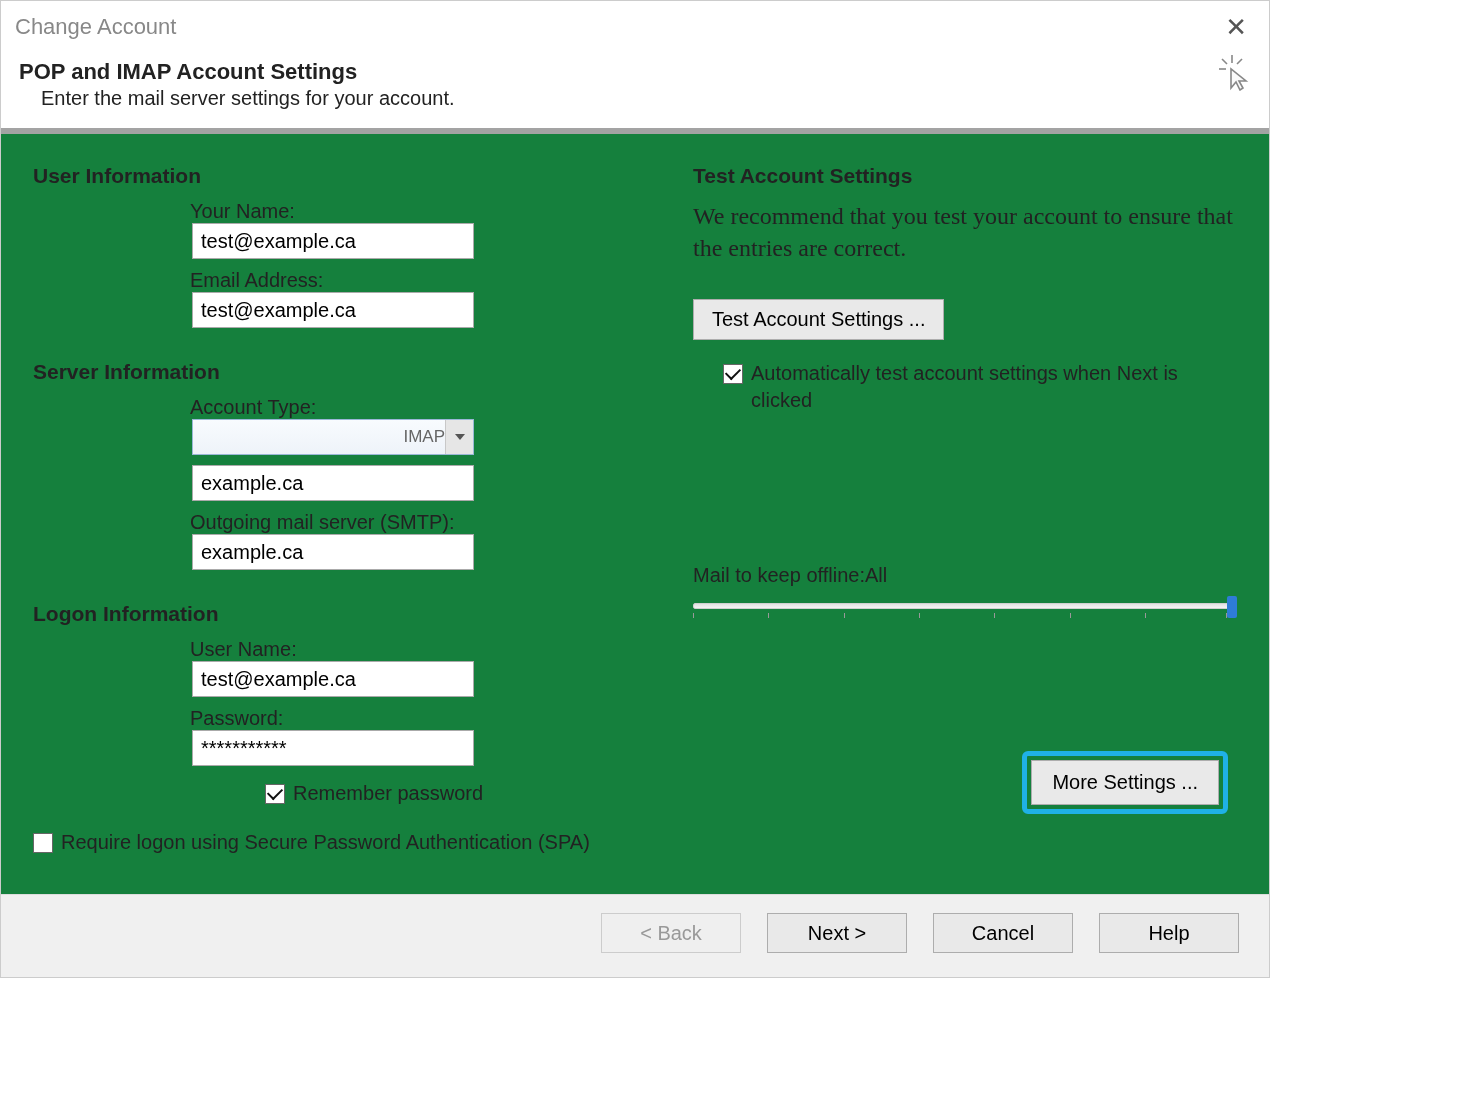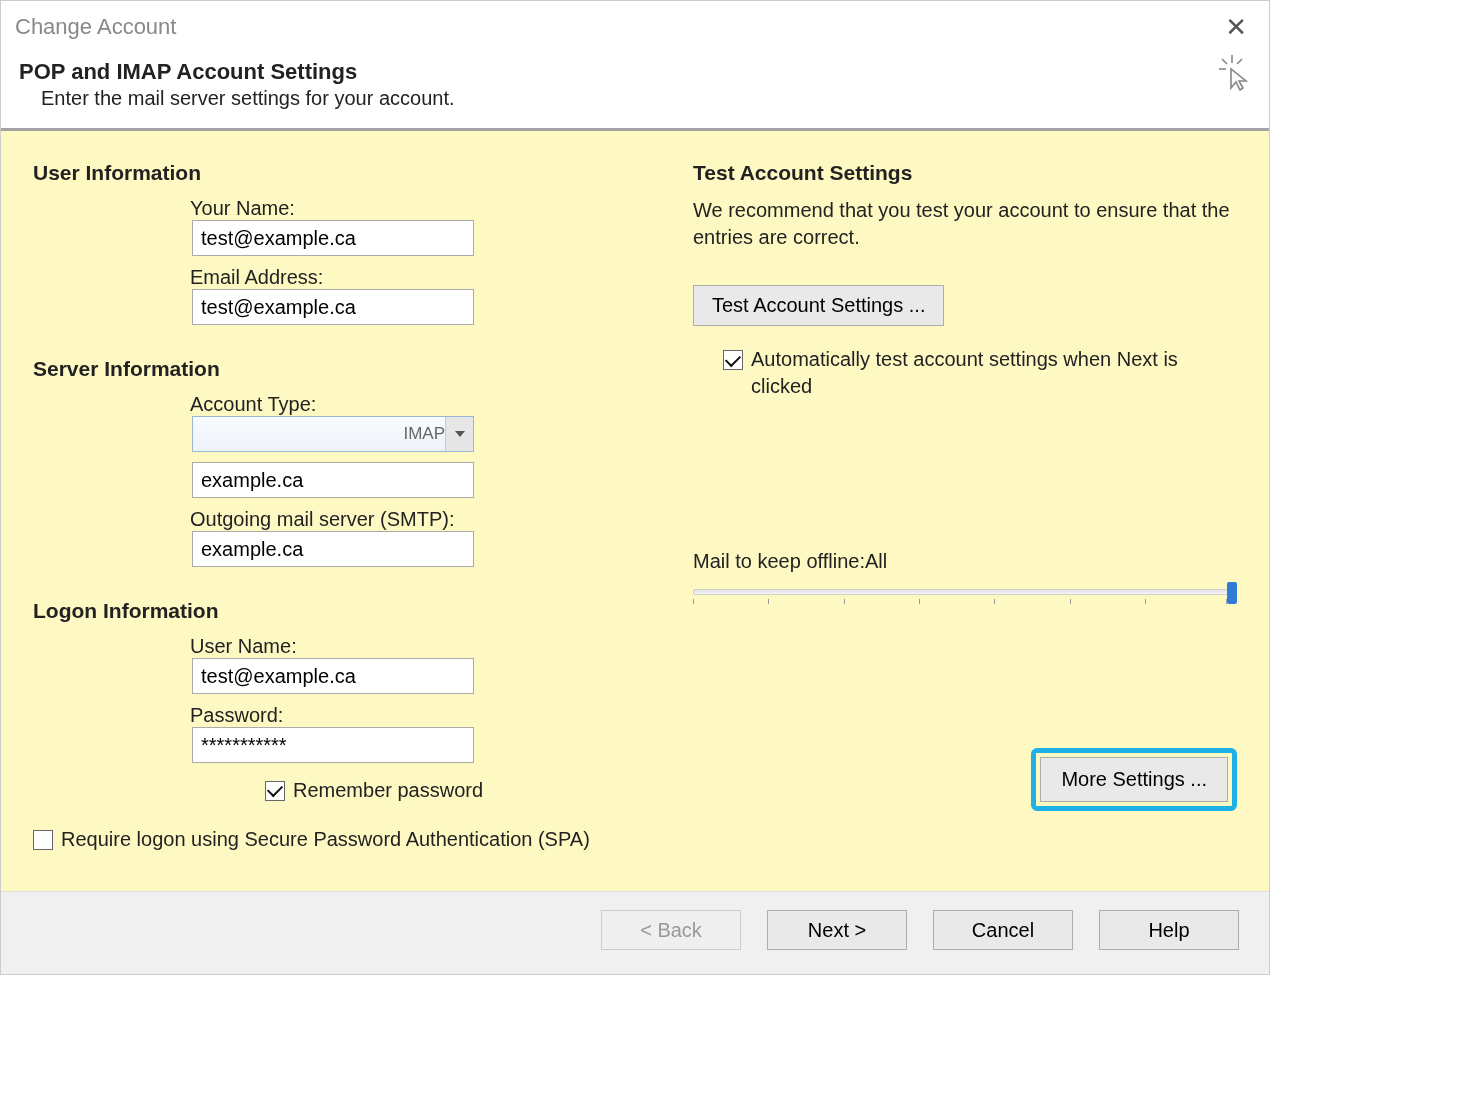--- a/index.html
+++ b/index.html
@@ -52,22 +52,22 @@
     margin-left: 22px;
     margin-top: 2px;
   }
   .header-icon {
     position: absolute;
     right: 18px;
     top: 6px;
     color: #888;
   }
   .body-area {
-    background: #fef9c3;
-    border-top: 3px solid #a3a3a3;
+    background: #15803d;
+    border-top: 6px solid #a3a3a3;
     padding: 30px 32px 40px 32px;
     display: flex;
     gap: 60px;
     min-height: 710px;
   }
   .col-left { width: 600px; }
   .col-right { flex: 1; position: relative; }
   .section-h {
     font-weight: 700;
     font-size: 21px;
@@ -121,38 +121,38 @@
   .chk {
     width:20px;height:20px;border:1px solid #666;background:#fff;display:inline-flex;align-items:center;justify-content:center;cursor:pointer;
     flex-shrink:0;
   }
   .chk.checked::after {
     content:""; width:12px;height:7px;border-left:2px solid #111;border-bottom:2px solid #111;transform:rotate(-45deg) translate(1px,-1px);
   }
   .remember-row { margin-left: 232px; margin-top: 16px; }
   .spa-row { margin-top: 26px; }
   
-  .right-desc { font-size:20px; color:#222; line-height:1.35; margin-bottom:34px; }
+  .right-desc { font-size:24px; color:#222; line-height:1.35; margin-bottom:34px;font-family:Liberation Serif, serif; }
   .btn {
     background:#e9e9e9;border:1px solid #adadad;font-size:20px;padding:6px 16px;cursor:pointer;font-family:inherit;
   }
   .btn:disabled { color:#999; background:#efefef; border-color:#ccc; cursor:default;}
   .test-btn { padding:8px 18px; }
   .auto-test-row { margin-top:20px; margin-left:30px; display:flex; gap:8px; align-items:flex-start; font-size:20px; line-height:1.35; }
   .auto-test-row .chk { margin-top:4px; }
   
   .offline-row { margin-top: 150px; display:flex; align-items:center; font-size:20px;}
   .slider-wrap { margin-top:6px; position:relative; height:30px; }
   .slider-track { position:absolute;left:0;right:6px;top:10px;height:6px;background:linear-gradient(#e2e2e2,#f4f4f4);border:1px solid #d0d0d0;border-radius:2px;}
   .slider-ticks { position:absolute;left:0;right:6px;top:20px;height:6px;}
   .tick { position:absolute;width:1px;height:5px;background:#999;top:0;}
   .slider-thumb { position:absolute; top:3px; width:10px;height:22px;background:#2e7cd6;border-radius:2px; right:0; cursor:pointer;}
   
   .more-settings-wrap {
-    position:absolute; right:0; bottom:40px;
+    position:absolute; right:9px; bottom:40px;
     border:5px solid #1fb1e6; border-radius:6px; padding:4px;
   }
   .more-btn { padding:10px 20px; font-size:20px; }
   
   .footer {
     border-top:1px solid #ddd;background:#f0f0f0;
     display:flex;justify-content:flex-end;gap:26px;
     padding:18px 30px 24px 30px;
   }
   .footer .btn { width:140px; height:40px; padding:0; }

